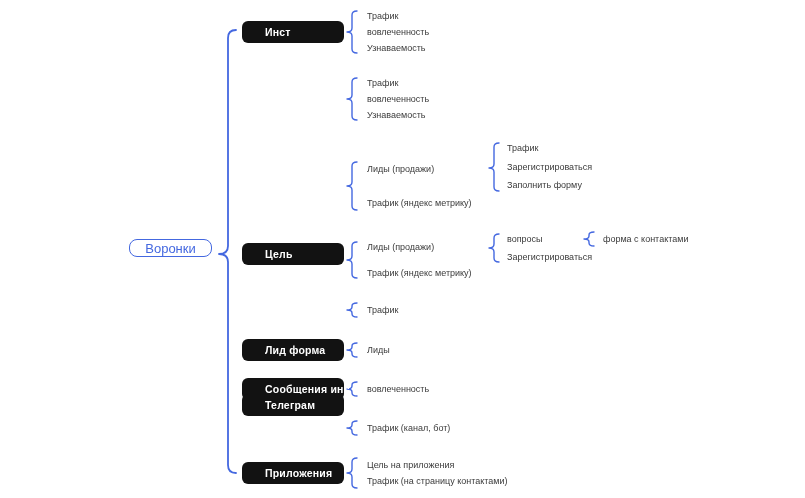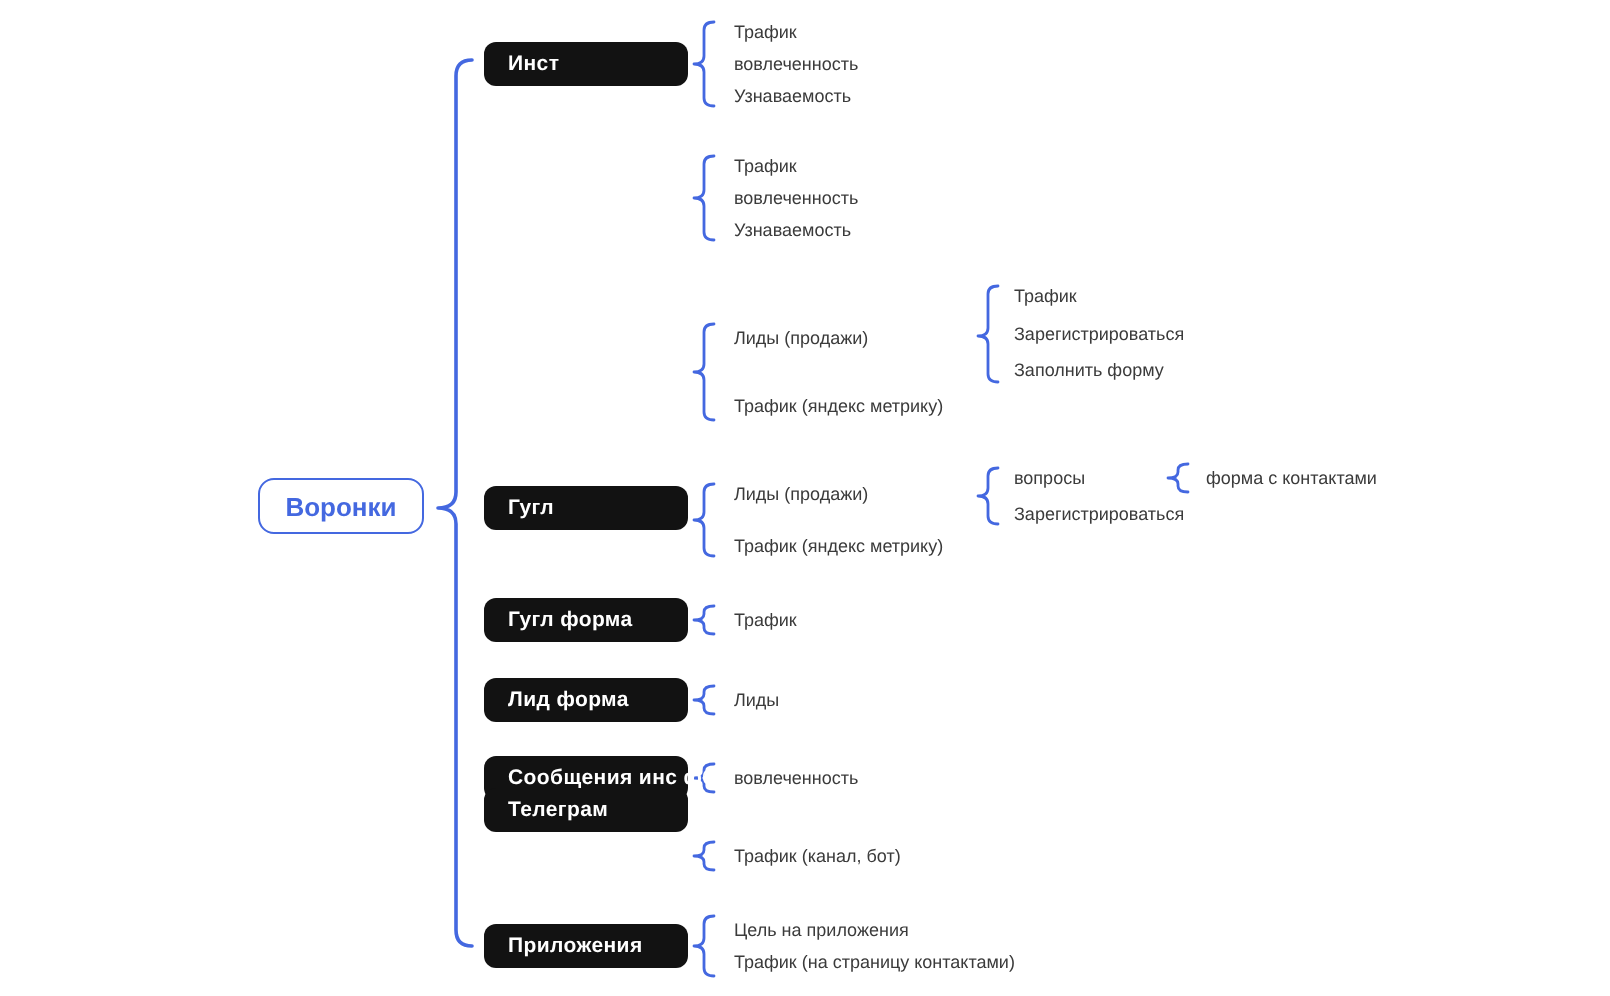--- a/index.html
+++ b/index.html
@@ -3,30 +3,30 @@
 <meta charset="utf-8">
 <style>
   html,body{margin:0;padding:0;background:#fff;}
   .canvas{
     position:relative;width:805px;height:498px;background:#ffffff;
     font-family:"Liberation Sans",sans-serif;overflow:hidden;
   }
   .braces{position:absolute;left:0;top:0;width:805px;height:498px;}
   .braces path{fill:none;stroke:#4468e0;stroke-linecap:round;stroke-linejoin:round;}
   .root-node{
-    position:absolute;left:129px;top:239px;width:83px;height:28px;
+    position:absolute;left:129px;top:239px;width:83px;height:18px;
     box-sizing:border-box;border:1.5px solid #4468e0;border-radius:8px;
     background:#ffffff;color:#4468e0;font-size:13px;
-    display:flex;align-items:center;justify-content:center;cursor:pointer;font-weight:bold;
+    display:flex;align-items:center;justify-content:center;cursor:pointer;
   }
   .branch-node{
     position:absolute;left:242px;width:102px;height:22px;box-sizing:border-box;
     background:#121212;border-radius:6px;color:#ffffff;
     font-size:10.5px;font-weight:bold;letter-spacing:.2px;
-    display:flex;align-items:center;padding-left:12px;cursor:pointer;
+    display:flex;align-items:center;padding-left:23px;cursor:pointer;
     white-space:nowrap;
   }
   .leaf{
     position:absolute;font-size:9px;line-height:12px;color:#3b3b3b;
     white-space:nowrap;cursor:pointer;
   }
 </style>
 </head>
 <body>
 
@@ -47,22 +47,21 @@
     <path stroke-width="1.4" d="M357 458 Q352 458 352 462 L352 469 Q352 473 347 473 Q352 473 352 477 L352 484 Q352 488 357 488"></path>
 
     <path stroke-width="1.4" d="M499 143 Q494 143 494 147 L494 164 Q494 168 489 168 Q494 168 494 172 L494 187 Q494 191 499 191"></path>
     <path stroke-width="1.4" d="M499 234 Q494 234 494 238 L494 244 Q494 248 489 248 Q494 248 494 252 L494 258 Q494 262 499 262"></path>
     <path stroke-width="1.4" d="M594 232 Q589 232 589 235 L589 236 Q589 239 584 239 Q589 239 589 242 L589 243 Q589 246 594 246"></path>
   </svg>
 
   <div class="root-node">Воронки</div>
 
   <div class="branch-node" style="top:21px">Инст</div>
-  <div class="branch-node" style="top:243px">Гугл</div>
-  <div class="branch-node" style="top:299px">Гугл форма</div>
+  <div class="branch-node" style="top:243px">Цель</div>
   <div class="branch-node" style="top:339px">Лид форма</div>
   <div class="branch-node" style="top:378px">Сообщения инс фб</div>
   <div class="branch-node" style="top:394px">Телеграм</div>
   <div class="branch-node" style="top:462px">Приложения</div>
 
   <div class="leaf" style="left:367px;top:10px">Трафик</div>
   <div class="leaf" style="left:367px;top:26px">вовлеченность</div>
   <div class="leaf" style="left:367px;top:42px">Узнаваемость</div>
 
   <div class="leaf" style="left:367px;top:77px">Трафик</div>

